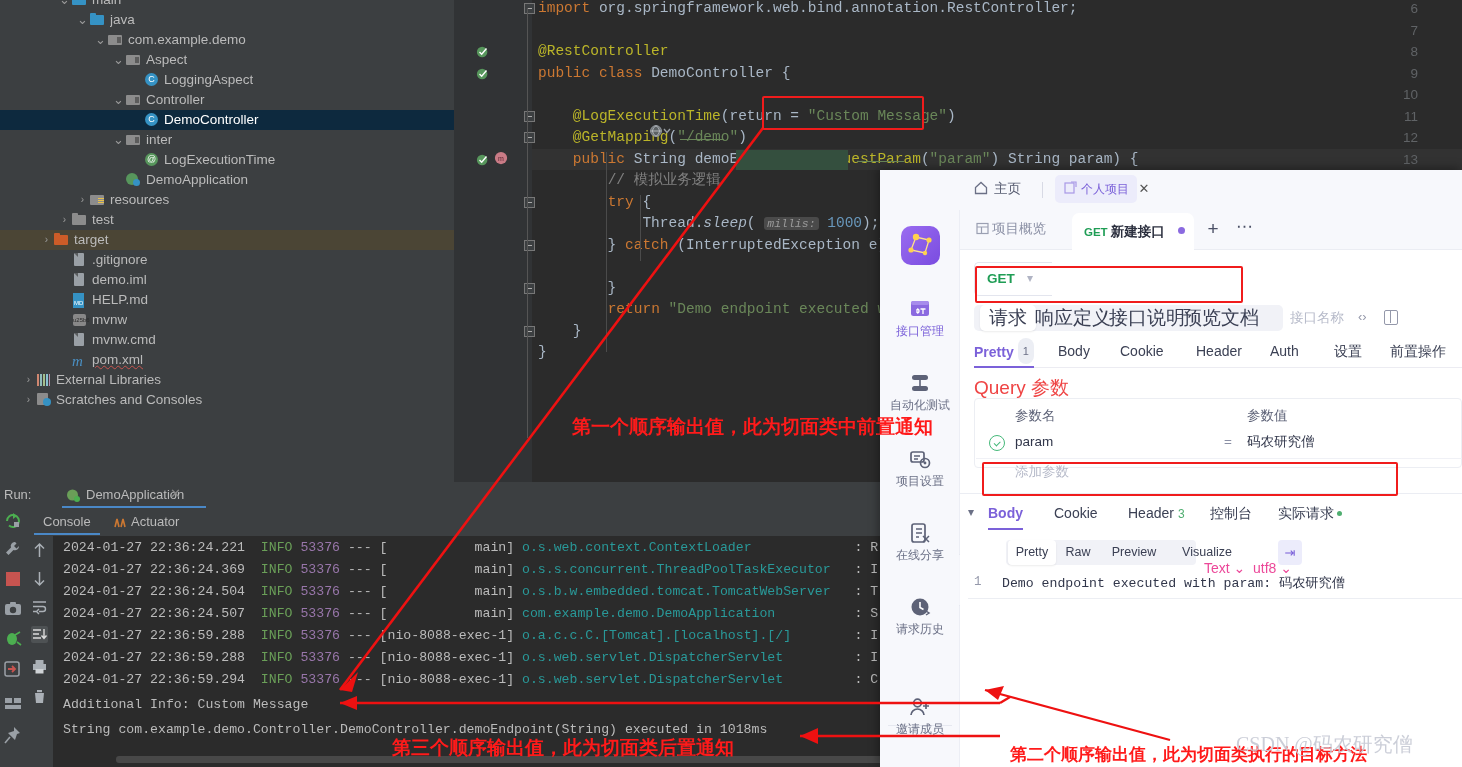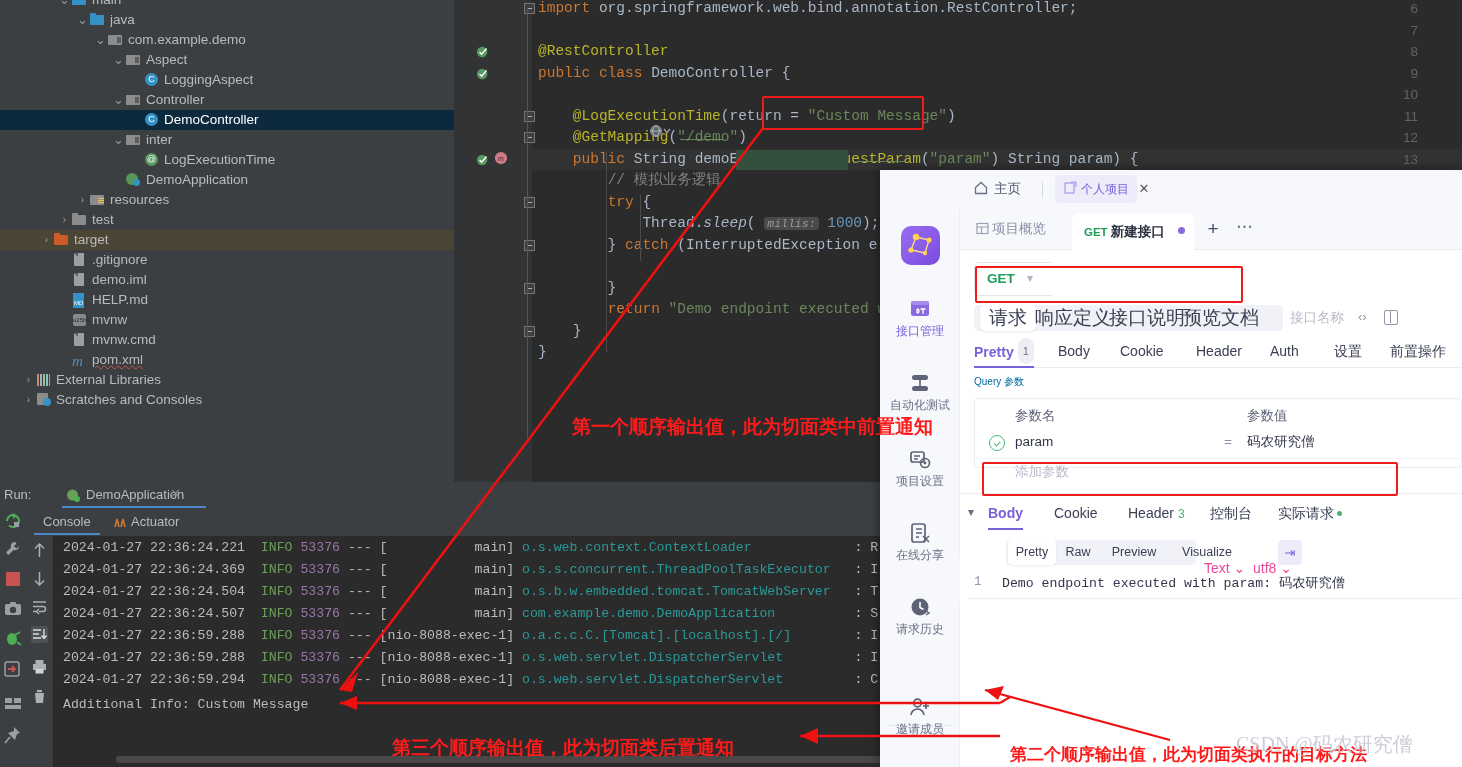--- a/index.html
+++ b/index.html
@@ -173,21 +173,21 @@
   #req-split-icon { position:absolute; left:410px; top:5px; width:14px; height:15px; border:1.4px solid #9498aa; border-radius:2px; }
   #req-split-icon::after{content:"";position:absolute;left:5px;top:0;width:1.4px;height:12px;background:#9498aa;}
 
   #paramtabs { position:absolute; left:14px; top:128px; width:488px; height:30px; }
   .ptab { position:absolute; top:0; height:30px; line-height:26px; font-size:14px; color:#3b4054; }
   .ptab.sel { color:#7b61d9; font-weight:bold; border-bottom:2px solid #7b61d9; }
   .pbadge { display:inline-block; background:#eceef4; color:#6b7086; font-size:11px; border-radius:8px;
      padding:0px 5px; margin-left:4px; font-weight:normal; vertical-align:2px;}
   #paramtabs-rule { position:absolute; left:0; top:29px; width:488px; height:1px; background:#ececf2; }
 
-  #query-label { position:absolute; left:14px; top:165px; color:#0369a1; font-size:10px; }
+  #query-label { position:absolute; left:14px; top:165px; color:#ef4444; font-size:19px; }
   #param-table { position:absolute; left:14px; top:188px; width:488px; height:70px; border:1px solid #eceef3; border-radius:4px; }
   #ph-name { position:absolute; left:40px; top:8px; color:#5d6277; font-size:13.5px; }
   #ph-val { position:absolute; left:272px; top:8px; color:#5d6277; font-size:13.5px; }
   #prow-check { position:absolute; left:14px; top:36px; width:16px; height:16px; border-radius:50%; border:1.6px solid #46b97a; }
   #prow-check::after{content:"";position:absolute;left:3.5px;top:5px;width:5px;height:2.5px;border-left:1.8px solid #46b97a;border-bottom:1.8px solid #46b97a;transform:rotate(-45deg);}
   #prow-name { position:absolute; left:40px; top:35px; color:#31364a; font-size:13.5px; }
   #prow-eq { position:absolute; left:249px; top:35px; color:#8b90a5; font-size:13.5px; }
   #prow-val { position:absolute; left:272px; top:34px; color:#31364a; font-size:13.5px; }
   #prow-add { position:absolute; left:40px; top:64px; color:#b6bac9; font-size:13.5px; }
   #prow-sep { position:absolute; left:1px; top:59px; width:486px; height:1px; background:#f0f1f6; }
@@ -499,20 +499,21 @@
   <div id="console-out">
     <div id="console-scrollbar"></div>
   <div class="log-line" style="top: 1px;"><span class="lg-ts">2024-01-27 22:36:24.221</span><span class="lg-plain">  </span><span class="lg-info">INFO</span><span class="lg-plain"> </span><span class="lg-pid">53376</span><span class="lg-plain"> --- [</span><span class="lg-thread">           main</span><span class="lg-plain">] </span><span class="lg-cls">o.s.web.context.ContextLoader</span><span class="lg-plain">             : R</span></div>
       <div class="log-line" style="top: 23px;"><span class="lg-ts">2024-01-27 22:36:24.369</span><span class="lg-plain">  </span><span class="lg-info">INFO</span><span class="lg-plain"> </span><span class="lg-pid">53376</span><span class="lg-plain"> --- [</span><span class="lg-thread">           main</span><span class="lg-plain">] </span><span class="lg-cls">o.s.s.concurrent.ThreadPoolTaskExecutor</span><span class="lg-plain">   : I</span></div>
       <div class="log-line" style="top: 45px;"><span class="lg-ts">2024-01-27 22:36:24.504</span><span class="lg-plain">  </span><span class="lg-info">INFO</span><span class="lg-plain"> </span><span class="lg-pid">53376</span><span class="lg-plain"> --- [</span><span class="lg-thread">           main</span><span class="lg-plain">] </span><span class="lg-cls">o.s.b.w.embedded.tomcat.TomcatWebServer</span><span class="lg-plain">   : T</span></div>
       <div class="log-line" style="top: 67px;"><span class="lg-ts">2024-01-27 22:36:24.507</span><span class="lg-plain">  </span><span class="lg-info">INFO</span><span class="lg-plain"> </span><span class="lg-pid">53376</span><span class="lg-plain"> --- [</span><span class="lg-thread">           main</span><span class="lg-plain">] </span><span class="lg-cls">com.example.demo.DemoApplication</span><span class="lg-plain">          : S</span></div>
       <div class="log-line" style="top: 89px;"><span class="lg-ts">2024-01-27 22:36:59.288</span><span class="lg-plain">  </span><span class="lg-info">INFO</span><span class="lg-plain"> </span><span class="lg-pid">53376</span><span class="lg-plain"> --- [</span><span class="lg-thread">nio-8088-exec-1</span><span class="lg-plain">] </span><span class="lg-cls">o.a.c.c.C.[Tomcat].[localhost].[/]</span><span class="lg-plain">        : I</span></div>
       <div class="log-line" style="top: 111px;"><span class="lg-ts">2024-01-27 22:36:59.288</span><span class="lg-plain">  </span><span class="lg-info">INFO</span><span class="lg-plain"> </span><span class="lg-pid">53376</span><span class="lg-plain"> --- [</span><span class="lg-thread">nio-8088-exec-1</span><span class="lg-plain">] </span><span class="lg-cls">o.s.web.servlet.DispatcherServlet</span><span class="lg-plain">         : I</span></div>
       <div class="log-line" style="top: 133px;"><span class="lg-ts">2024-01-27 22:36:59.294</span><span class="lg-plain">  </span><span class="lg-info">INFO</span><span class="lg-plain"> </span><span class="lg-pid">53376</span><span class="lg-plain"> --- [</span><span class="lg-thread">nio-8088-exec-1</span><span class="lg-plain">] </span><span class="lg-cls">o.s.web.servlet.DispatcherServlet</span><span class="lg-plain">         : C</span></div>
       <div class="log-line lg-plain" style="top: 158px;">Additional Info: Custom Message</div>
+      <div class="log-line lg-plain" style="top: 183px;">String com.example.demo.Controller.DemoController.demoEndpoint(String) executed in 1018ms</div>
     </div>
 </div>
 
 <div id="api-panel">
 
   <div id="api-topbar">
     <svg id="home-icon" viewBox="0 0 14 14">
       <path d="M1.5 6.5 L7 1.5 L12.5 6.5 V12.5 H1.5 Z" fill="none" stroke="#6b7086" stroke-width="1.3"></path>
       </svg>
     <span id="home-tab">主页</span>

